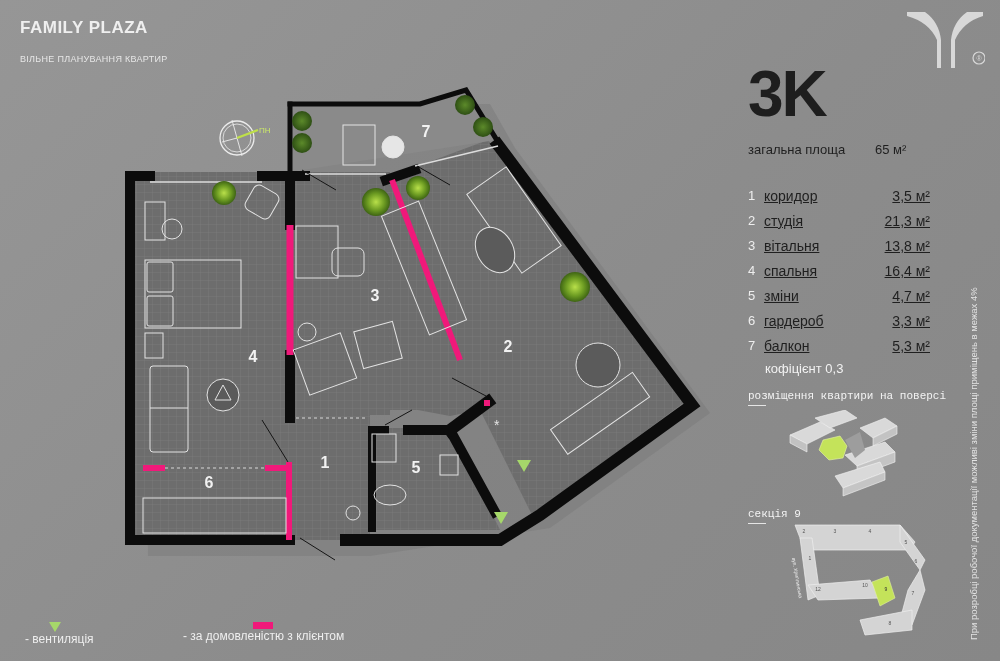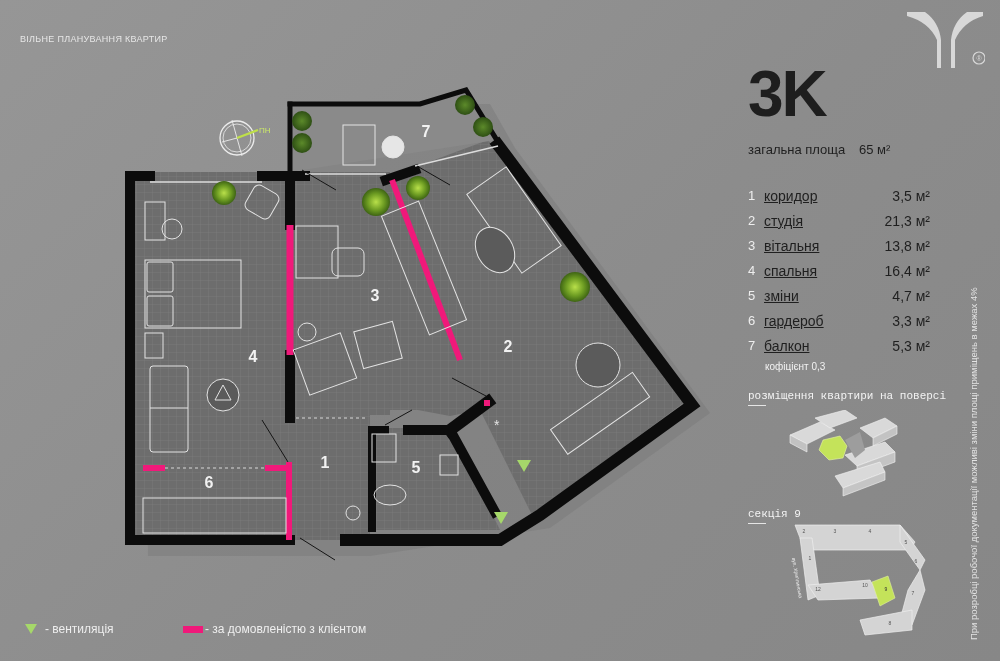--- a/index.html
+++ b/index.html
@@ -5,41 +5,42 @@
   html,body{margin:0;padding:0;}
   body{width:1000px;height:661px;overflow:hidden;background:#8f8f8f;font-family:"Liberation Sans",sans-serif;position:relative;}
   .bg{position:absolute;inset:0;background:
     linear-gradient(135deg,#969696 0%,#8c8c8c 55%,#878787 100%);}
   .brand{position:absolute;left:20px;top:18px;color:#efefef;}
   .brand .t{font-size:17px;font-weight:bold;letter-spacing:0.5px;}
   .brand .s{font-size:9px;letter-spacing:0.3px;margin-top:16px;color:#e6e6e6;}
   .logo{position:absolute;left:905px;top:10px;width:80px;height:60px;}
   .big{position:absolute;left:748px;top:62px;font-size:64px;font-weight:bold;color:#1e1e1e;letter-spacing:-2px;line-height:64px;text-align:center;}
   .total{position:absolute;left:748px;top:142px;font-size:13px;color:#1f1f1f;width:175px;}
-  .total .v{position:absolute;left:111px;}
+  .total .v{position:absolute;left:127px;}
   .rooms{position:absolute;left:748px;top:188px;width:200px;}
   .room{position:relative;height:25px;font-size:14px;color:#1f1f1f;}
   .room .n{position:absolute;left:0;color:#eeeeee;font-size:13px;}
   .room .l{position:absolute;left:16px;text-decoration:underline;}
-  .room .a{position:absolute;right:18px;}
-  .coef{position:absolute;left:765px;top:361px;font-size:10px;color:#f2f2f2;}
+  .room .a{position:absolute;right:18px;text-decoration:underline;}
+  .coef{position:absolute;left:765px;top:361px;font-size:13px;color:#f2f2f2;}
   .sec-title{position:absolute;left:748px;font-size:11px;color:#f3f3f3;font-family:Liberation Mono, monospace;}
   .underline{position:absolute;left:748px;width:18px;height:1px;background:#e5e5e5;}
   .vert{position:absolute;left:968px;top:640px;transform-origin:0 0;transform:rotate(-90deg);font-size:9.5px;color:#e3e3e3;white-space:nowrap;width:440px;}
-  .legend{position:absolute;top:622px;font-size:12px;color:#eeeeee;display:flex;align-items:center;}
+  .legend{position:absolute;top:622px;font-size:12px;color:#eeeeee;display:flex;align-items:center;flex-direction:column;}
   .legend .tri{width:0;height:0;border-left:6px solid transparent;border-right:6px solid transparent;border-top:10px solid #a6d86a;margin-right:8px;}
   .legend .pink{width:20px;height:7px;background:#f0197a;margin-right:2px;}
   svg text{font-family:"Liberation Sans",sans-serif;}
 </style>
 </head>
 <body>
 
 <div class="bg"></div>
 
 <div class="brand">
+  <div class="t">FAMILY PLAZA</div>
   <div class="s">ВІЛЬНЕ ПЛАНУВАННЯ КВАРТИР</div>
 </div>
 
 <svg class="logo" viewBox="0 0 80 60">
   <path d="M2 2 L22 2 Q32 14 36 26 L36 58 L46 58 L46 26 Q50 14 60 2 L78 2 Q62 10 54 24 Q50 32 50 40 L50 58" fill="none" stroke="#d7d7d7" stroke-width="0"></path>
   <path d="M2 2 L20 2 Q34 12 36 30 L36 58 L46 58 L46 30 Q48 12 62 2 L78 2 L78 6 Q58 12 50 30 L50 58 L32 58 L32 30 Q24 12 2 6 Z" fill="#d8d8d8"></path>
   <circle cx="74" cy="48" r="6" fill="none" stroke="#d8d8d8" stroke-width="1.2"></circle>
   <text x="74" y="51" font-size="7" fill="#d8d8d8" text-anchor="middle">®</text>
 </svg>
 

